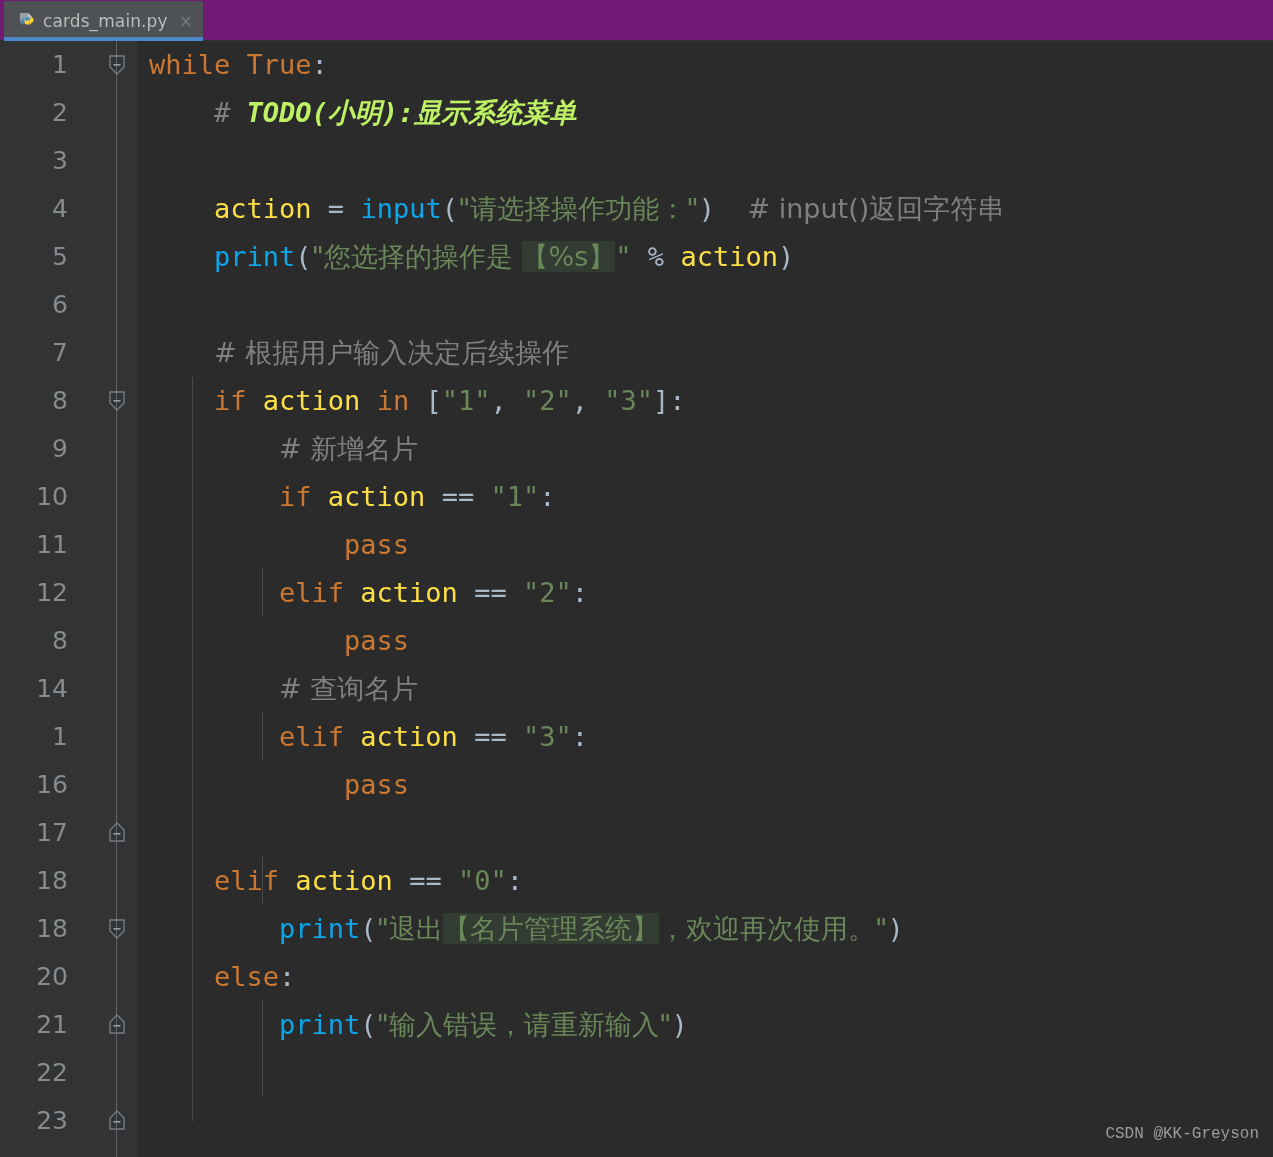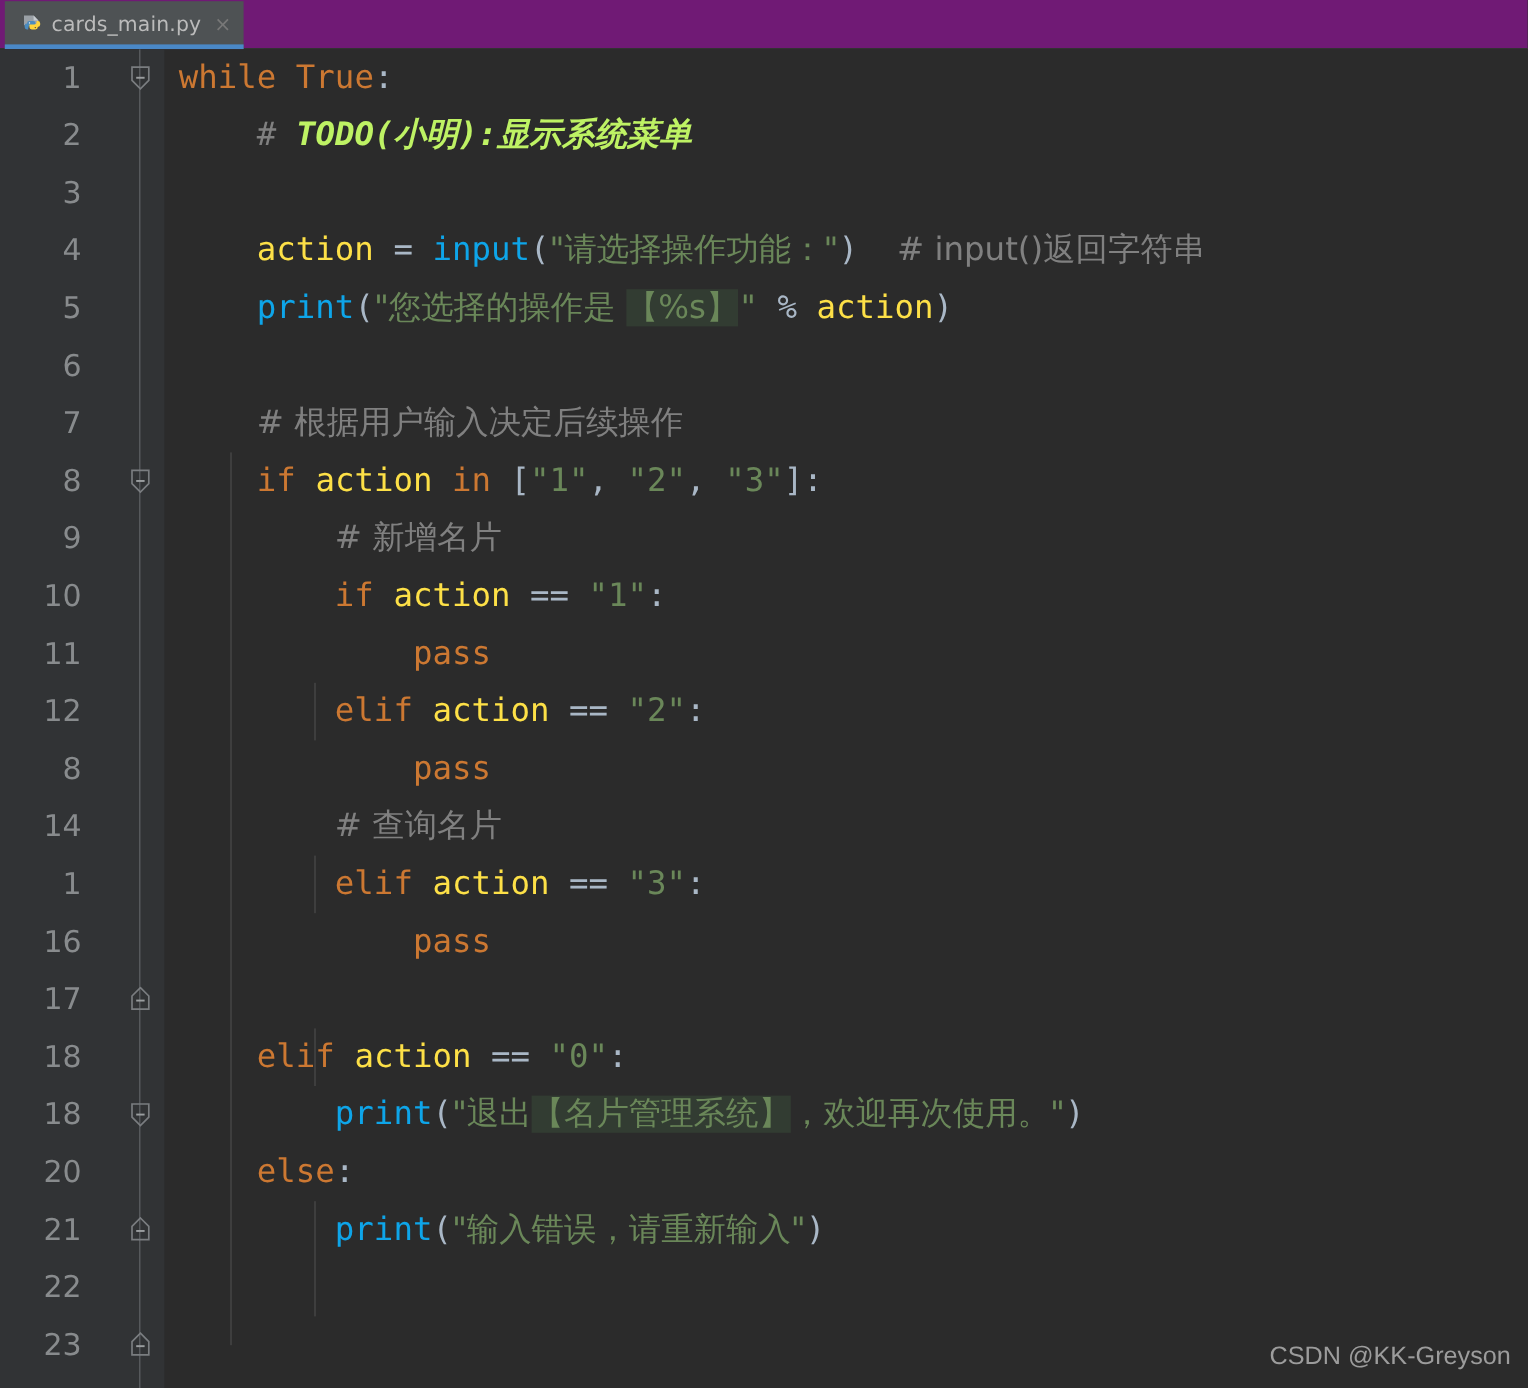--- a/index.html
+++ b/index.html
@@ -136,22 +136,22 @@
   .punc { color: #a9b7c6; }
 
   
   .cjk { font-family: "DejaVu Sans", "Liberation Sans", sans-serif; }
 
   
   #watermark {
     position: absolute;
     right: 14px; bottom: 14px;
     color: #b0b0b0;
-    font-family: Liberation Sans, sans-serif;
-    font-size: 21px;
+    font-family: Liberation Mono, monospace;
+    font-size: 16px;
     opacity: .85;
     pointer-events: none;
     margin-left: 32px;
   }
 </style>
 </head>
 <body>
 
 <div id="tabbar">
   <div id="tab-active">

